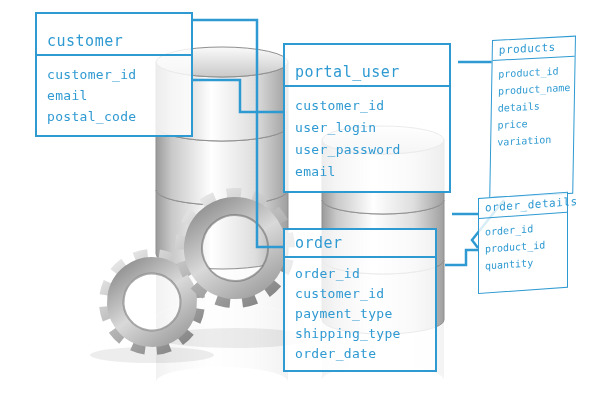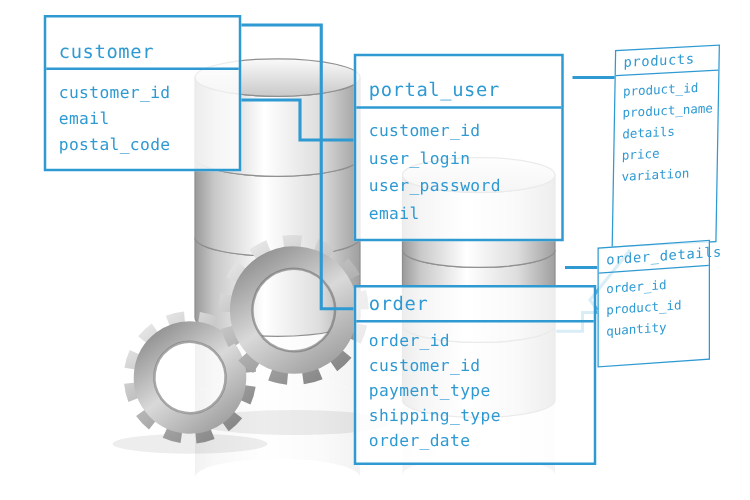--- a/index.html
+++ b/index.html
@@ -17,21 +17,21 @@
   .tbox .title {
     padding:18px 10px 4px 10px; border-bottom:2px solid #2f9ad2;
     font-size:15px; letter-spacing:0.5px; white-space:nowrap;
   }
   .tbox .fields { padding:8px 10px; }
   .tbox .field { font-size:13px; line-height:21px; white-space:nowrap; letter-spacing:0.3px; }
 
   #box-customer { left:35px; top:12px; width:158px; }
   #box-portal   { left:283px; top:43px; width:168px; }
   #box-portal .field { line-height:22px; }
-  #box-order    { left:283px; top:228px; width:194px; }
+  #box-order    { left:283px; top:228px; width:154px; }
   #box-order .field { line-height:20px; }
   #box-order .fields { padding:6px 10px; }
   #box-order .title { padding:4px 10px; }
 
   .small { border-width:1.5px; }
   .small .title { padding:3px 6px; font-size:11px; border-bottom-width:1.5px; }
   .small .fields { padding:5px 6px; }
   .small .field { font-size:10px; line-height:17px; letter-spacing:0; }
 
   #box-products { left:492px; top:40px; width:84px; min-height:158px;

